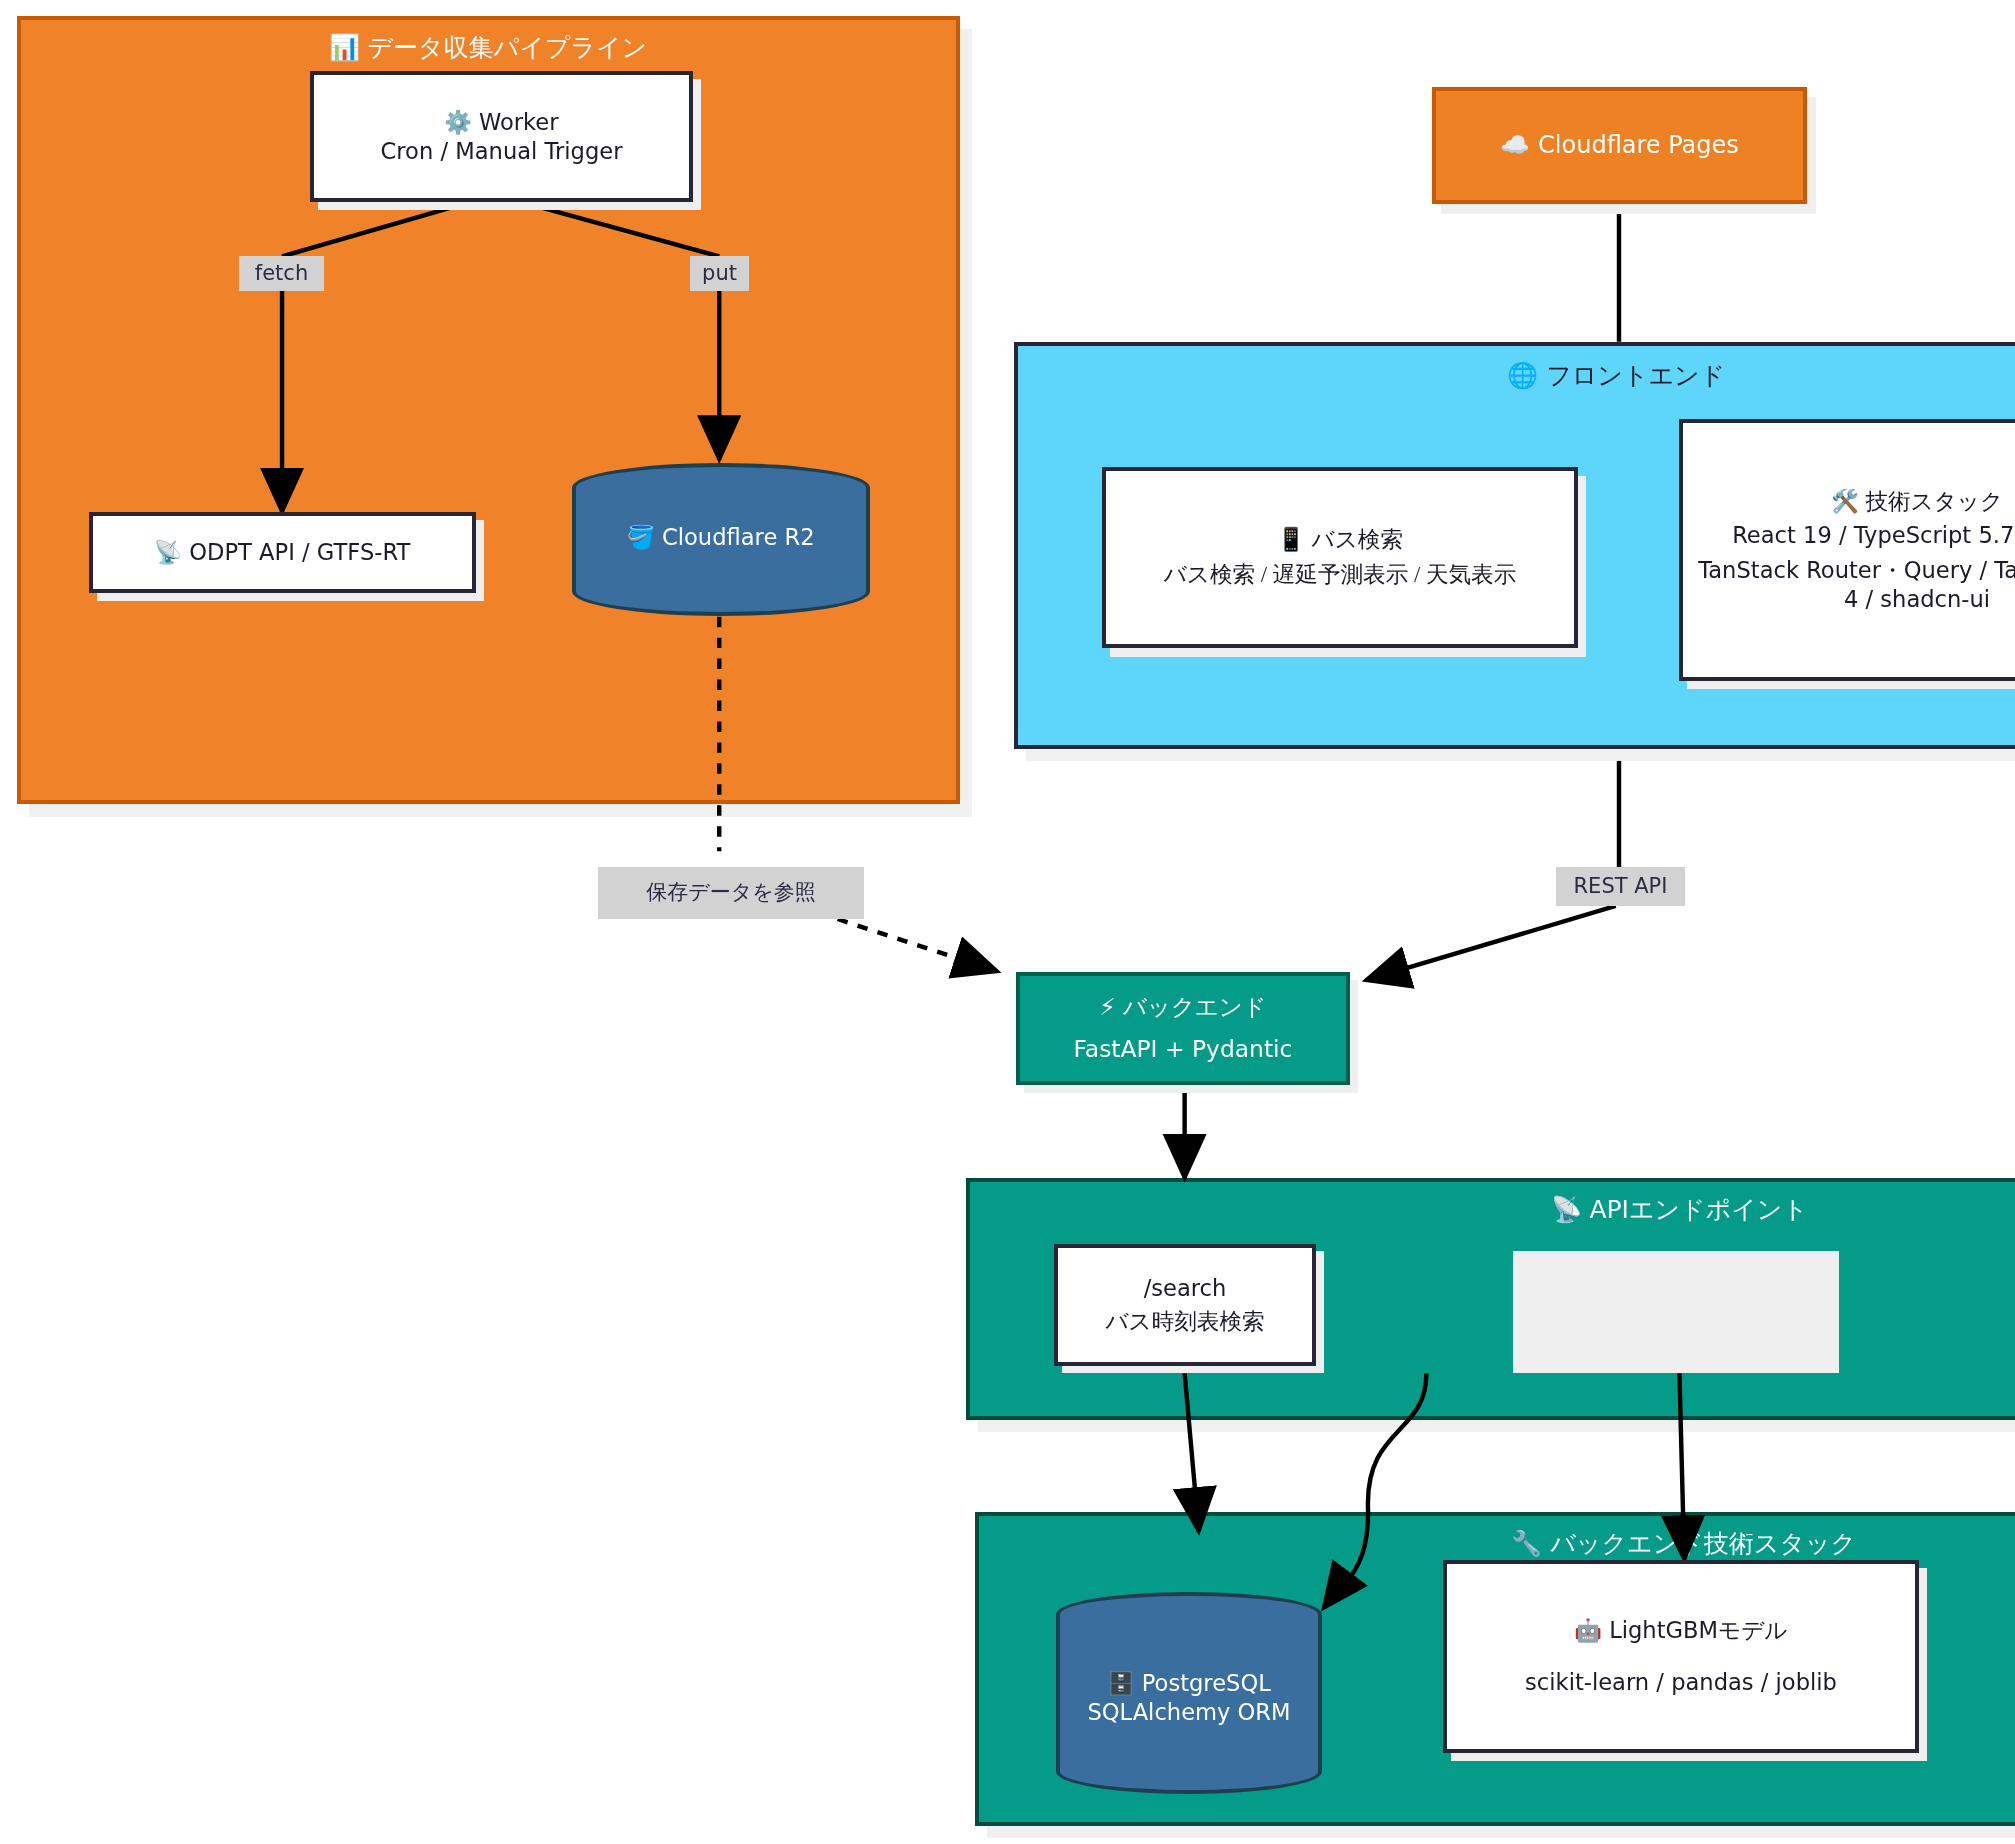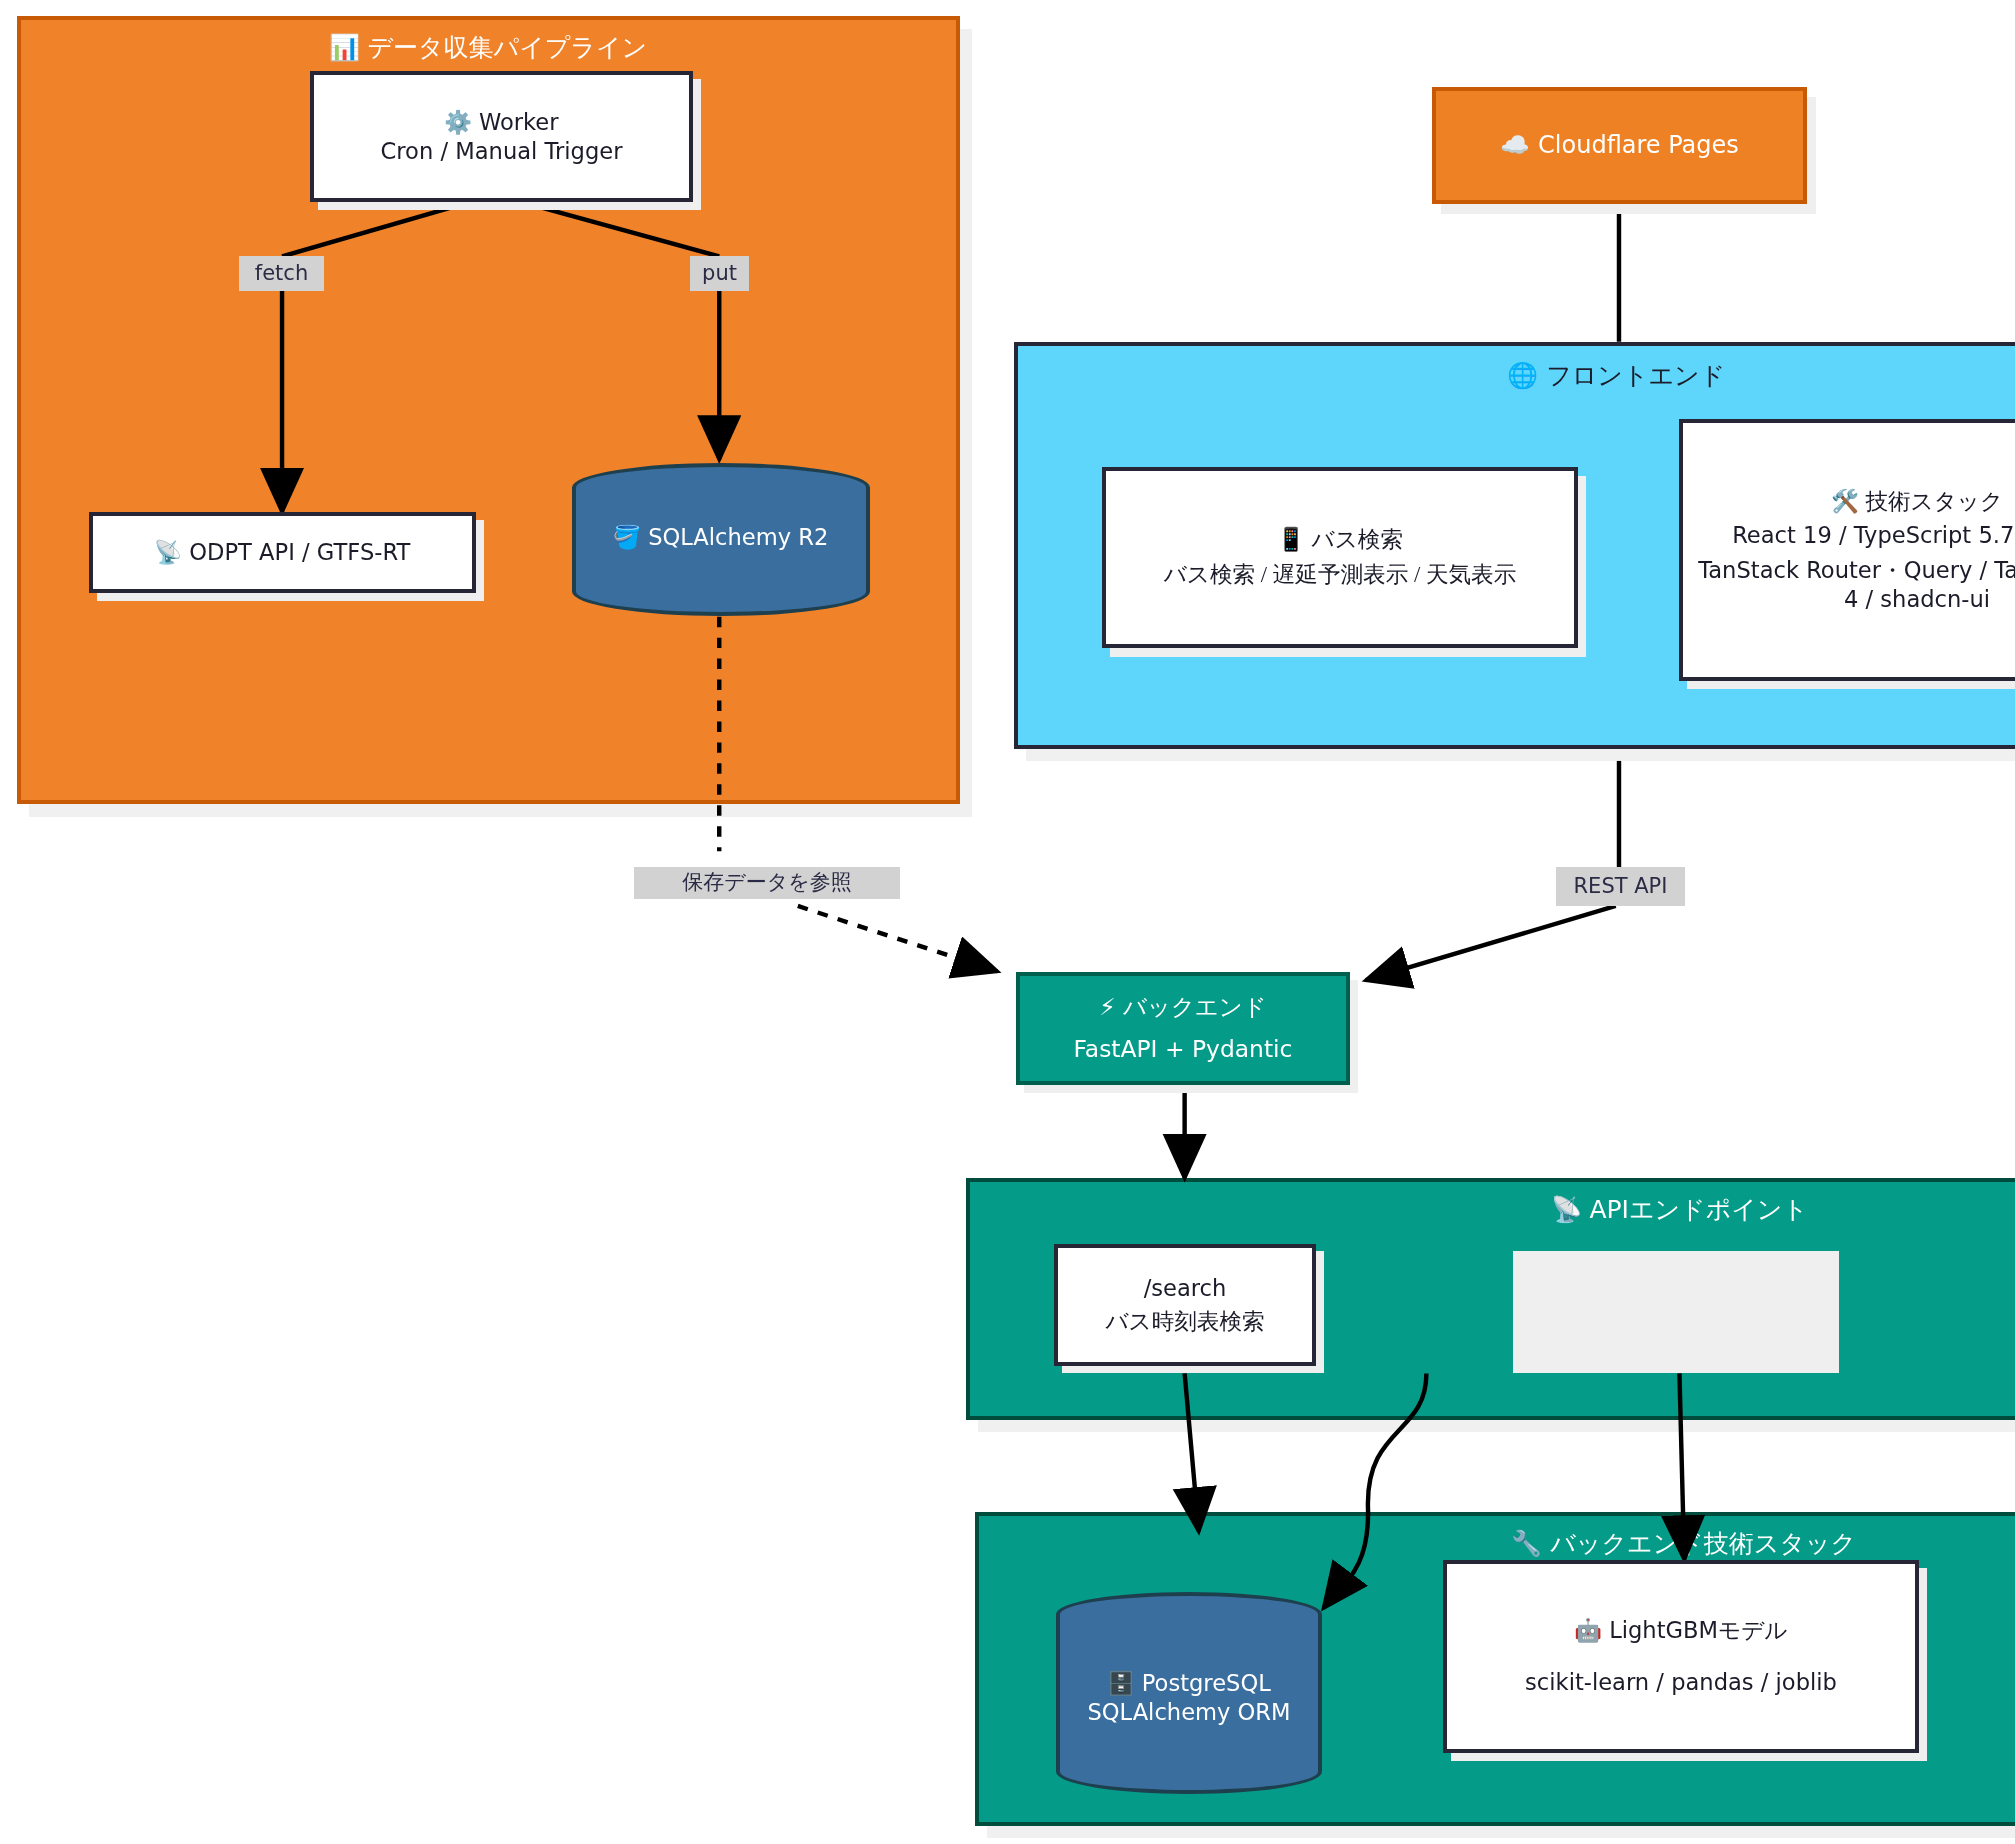--- a/index.html
+++ b/index.html
@@ -130,21 +130,21 @@
       <span class="ico">📡</span>
       <span>ODPT API / GTFS-RT</span>
     </div>
   </div>
 
   <div class="cyl" style="left:572px;top:463px;width:298px;height:153px;--ry:16%;">
     <div class="body"></div>
     <div class="label" style="top:60px;">
       <div class="ttl">
         <span class="ico">🪣</span>
-        <span>SQLAlchemy R2</span>
+        <span>Cloudflare R2</span>
       </div>
     </div>
   </div>
 
   <div class="edge-label" style="left:239px;top:256px;width:85px;height:35px;">fetch</div>
   <div class="edge-label" style="left:690px;top:256px;width:59px;height:35px;">put</div>
 
   <div class="node-shadow" style="left:1441px;top:97px;width:375px;height:117px;"></div>
   <div class="node orange-node" style="left:1432px;top:87px;width:375px;height:117px;">
     <div class="line ttl" style="display:flex;align-items:center;gap:8px;">
@@ -173,21 +173,21 @@
   <div class="node-shadow" style="left:1687px;top:427px;width:476px;height:262px;"></div>
   <div class="node rect-node" style="left:1679px;top:419px;width:476px;height:262px;padding:0 14.5px;">
     <div class="line ttl">
       <span class="ico">🛠️</span>
       <span>技術スタック</span>
     </div>
     <div class="line wrap" style="margin-top:5.6px;">React 19 / TypeScript 5.7 / Vite 7</div>
     <div class="line wrap" style="margin-top:5.6px;">TanStack Router・Query / Tailwind CSS 4 / shadcn-ui</div>
   </div>
 
-  <div class="edge-label" style="left:598px;top:867px;width:266px;height:32px;margin-left:36px;">保存データを参照</div>
+  <div class="edge-label" style="left:598px;top:867px;width:266px;height:52px;">保存データを参照</div>
   <div class="edge-label" style="left:1556px;top:867px;width:129px;height:39px;">REST API</div>
 
   <div class="node-shadow" style="left:1024px;top:980px;width:334px;height:113px;"></div>
   <div class="node teal-node" style="left:1016px;top:972px;width:334px;height:113px;">
     <div class="line ttl" style="display:flex;align-items:center;gap:7.3px;">
       <span class="ico">⚡</span>
       <span>バックエンド</span>
     </div>
     <div class="line" style="margin-top:12px;">FastAPI + Pydantic</div>
   </div>

